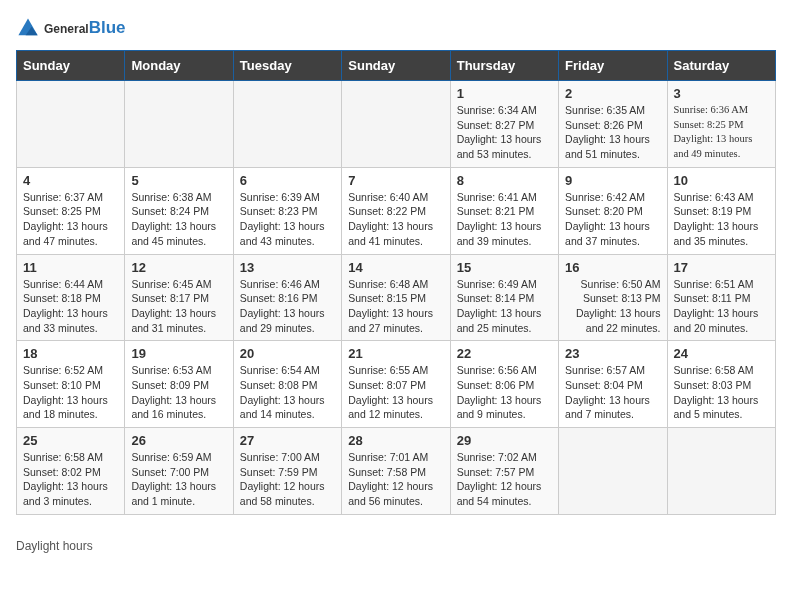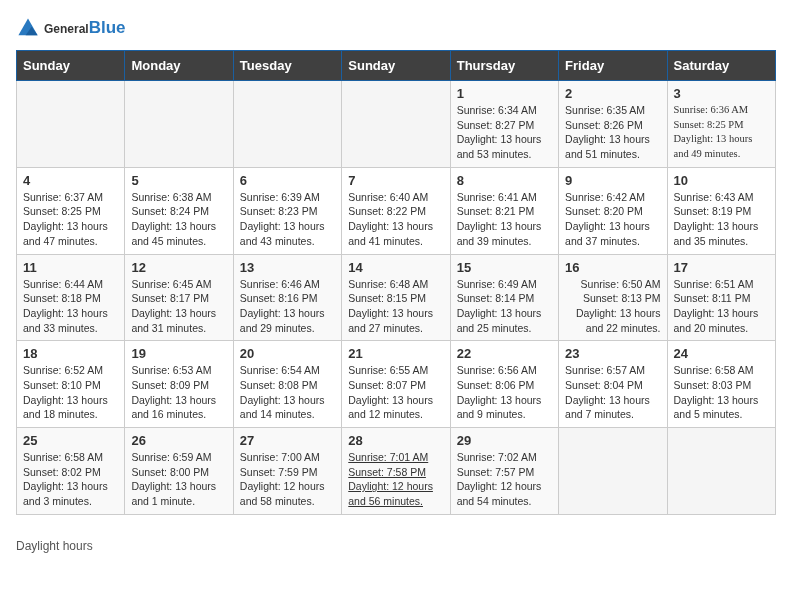--- a/index.html
+++ b/index.html
@@ -277,32 +277,32 @@
       <tr>
         <td>
           <span class="day-number">25</span>
           <div class="day-info" style="white-space: pre-line;">Sunrise: 6:58 AM
 Sunset: 8:02 PM
 Daylight: 13 hours and 3 minutes.</div>
         </td>
         <td>
           <span class="day-number">26</span>
           <div class="day-info" style="white-space: pre-line;">Sunrise: 6:59 AM
-Sunset: 8:00 PM
+Sunset: 7:00 PM
 Daylight: 13 hours and 1 minute.</div>
         </td>
         <td>
           <span class="day-number">27</span>
           <div class="day-info" style="white-space: pre-line;">Sunrise: 7:00 AM
 Sunset: 7:59 PM
 Daylight: 12 hours and 58 minutes.</div>
         </td>
         <td>
           <span class="day-number">28</span>
-          <div class="day-info" style="white-space: pre-line; text-decoration: underline;">Sunrise: 7:01 AM
+          <div class="day-info" style="white-space: pre-line;">Sunrise: 7:01 AM
 Sunset: 7:58 PM
 Daylight: 12 hours and 56 minutes.</div>
         </td>
         <td>
           <span class="day-number">29</span>
           <div class="day-info" style="white-space: pre-line;">Sunrise: 7:02 AM
 Sunset: 7:57 PM
 Daylight: 12 hours and 54 minutes.</div>
         </td>
         <td class="empty-cell" style="height: 80px;"></td>

